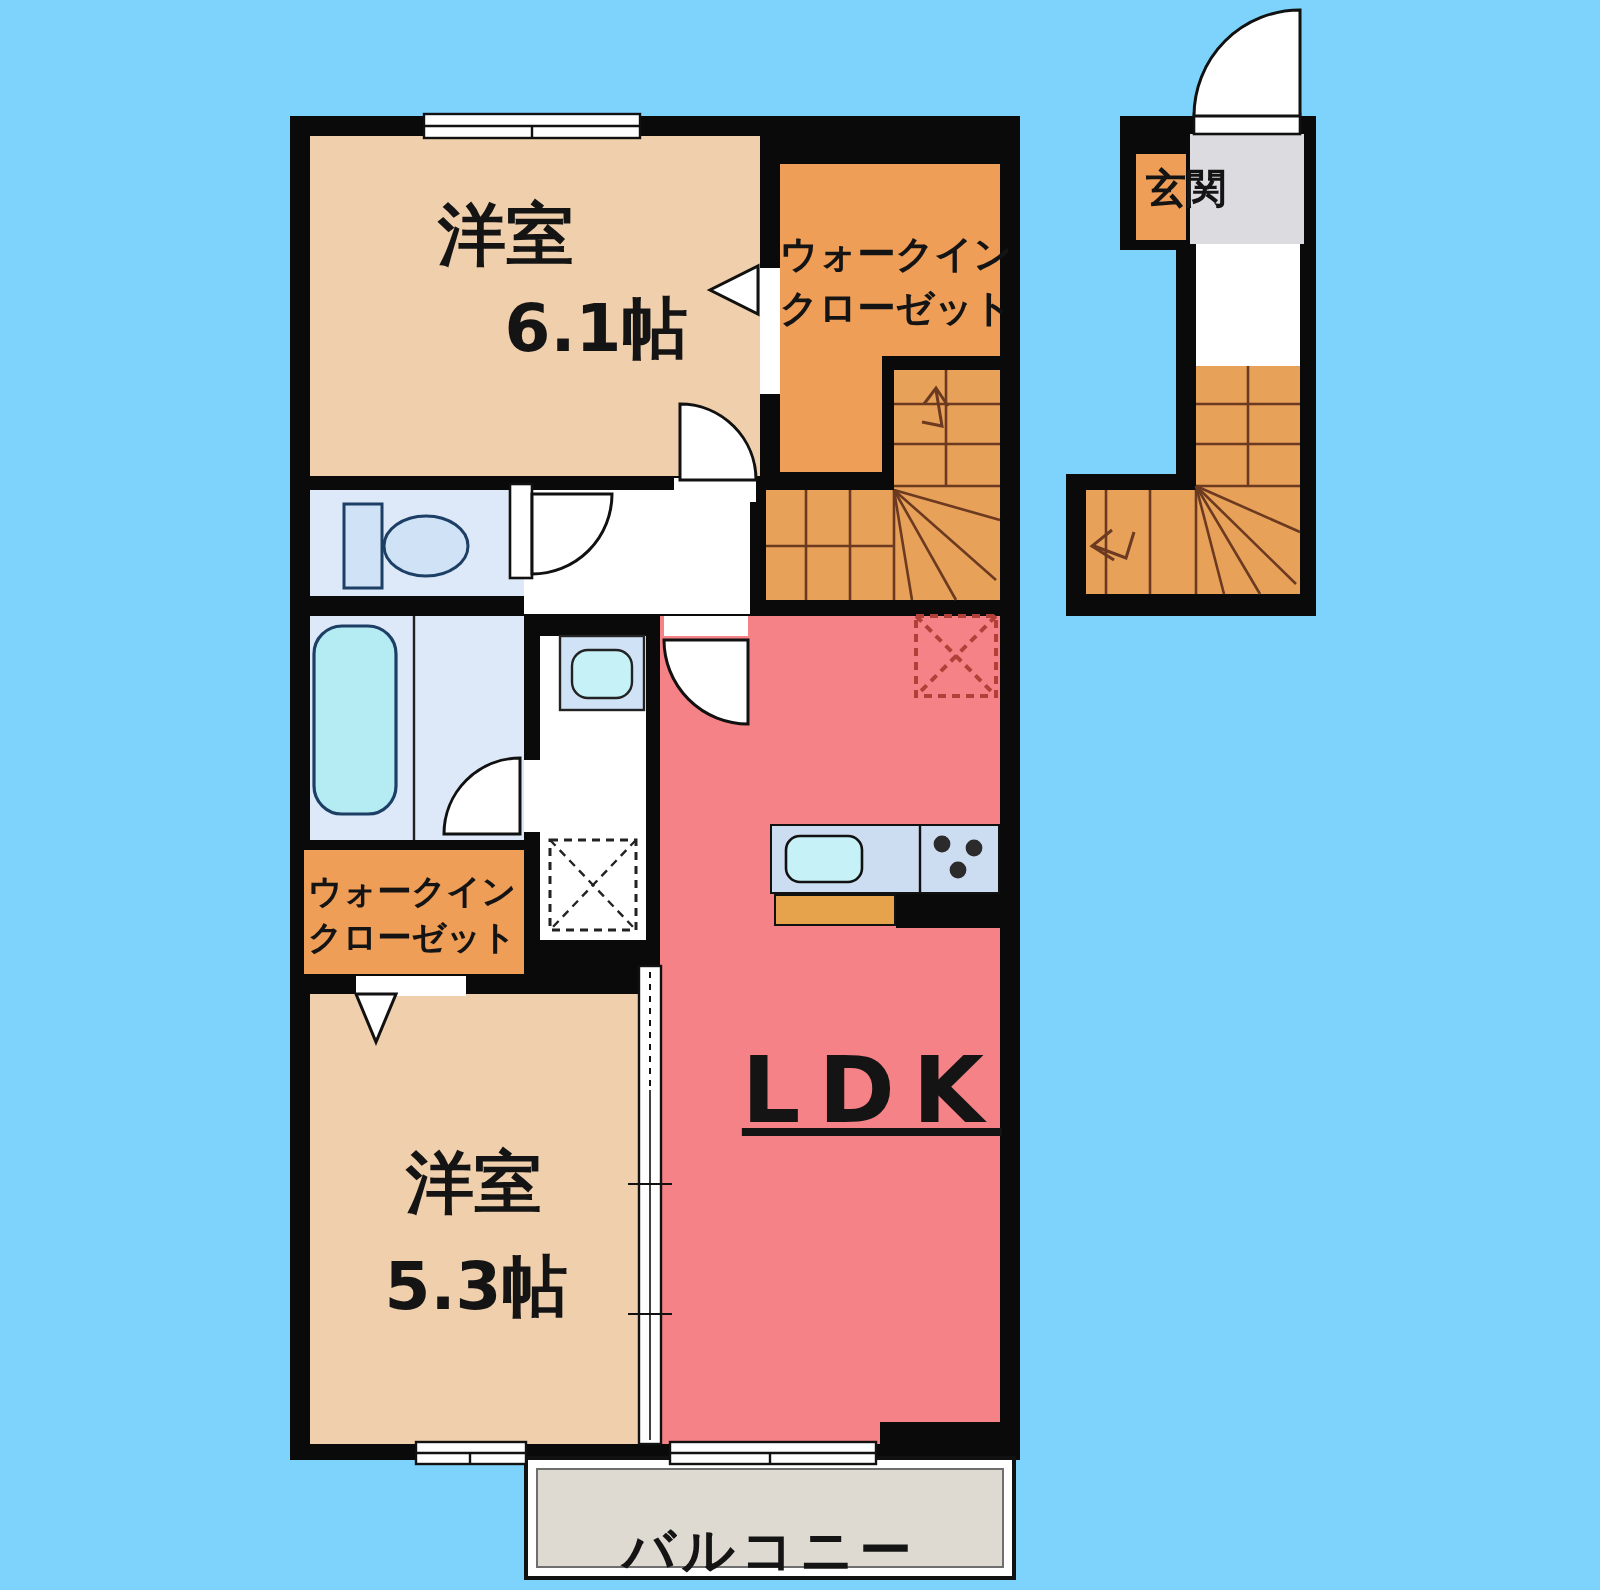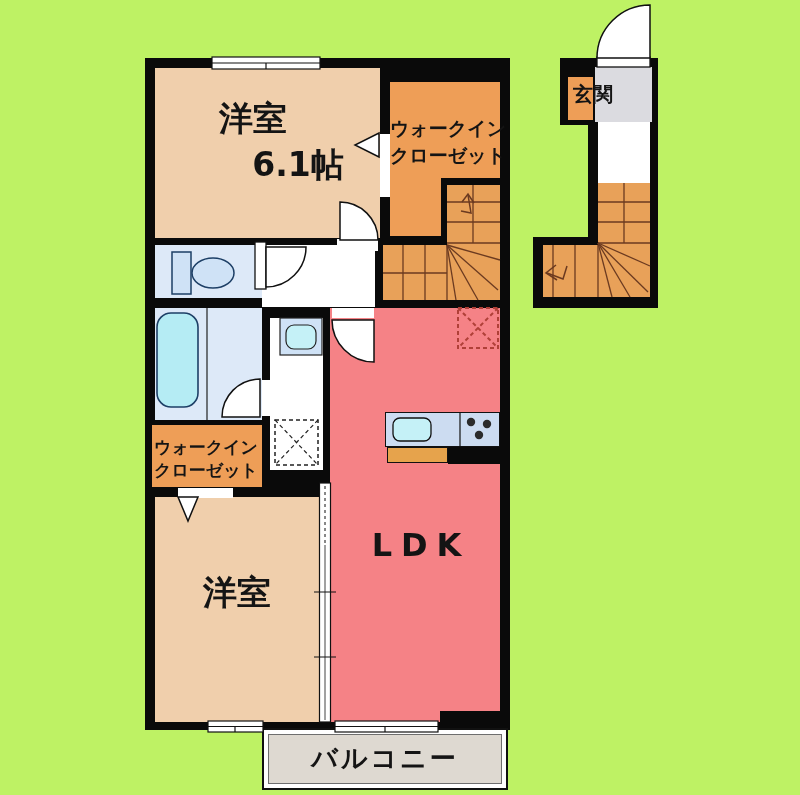--- a/index.html
+++ b/index.html
@@ -1,16 +1,16 @@
 <!DOCTYPE html>
 <html><head>
 <meta charset="utf-8">
 <style>
   html,body{margin:0;padding:0;background:#fff;}
-  #canvas{position:relative;width:800px;height:795px;background:#bef264;overflow:hidden;
+  #canvas{position:relative;width:800px;height:795px;background:#7dd3fc;overflow:hidden;
           font-family:"DejaVu Sans","Liberation Sans",sans-serif;}
   .abs{position:absolute;}
   .lbl{position:absolute;transform:translate(-50%,-50%);color:#141414;font-weight:bold;
        white-space:nowrap;line-height:1;text-align:center;}
   .wall{background:#0a0a0a;}
   .beige{background:#f0cfac;}
   .closet{background:#ee9e57;}
   .stairs{background:#e8a159;}
   .ldkc{background:#f58286;}
   .sanit{background:#dde9f8;}
@@ -185,18 +185,19 @@
 
   <div class="lbl" style="left:448px;top:128px;font-size:19px;">ウォークイン</div>
   <div class="lbl" style="left:448px;top:155px;font-size:19px;">クローゼット</div>
 
   <div class="lbl" style="left:593px;top:94px;font-size:20px;">玄関</div>
 
   <div class="lbl" style="left:206px;top:447px;font-size:17px;">ウォークイン</div>
   <div class="lbl" style="left:206px;top:470px;font-size:17px;">クローゼット</div>
 
   <div class="lbl" style="left:237px;top:592px;font-size:34px;">洋室</div>
-
-  <div class="lbl" style="left:421px;top:545px;font-size:32px;letter-spacing:9px;">LDK</div>
-
-  <div class="lbl" style="left:385px;top:758px;font-size:26px;letter-spacing:3px;text-align:right;">バルコニー</div>
+  <div class="lbl" style="left:238px;top:643px;font-size:33px;">5.3帖</div>
+
+  <div class="lbl" style="left:436px;top:545px;font-size:46px;letter-spacing:9px;text-decoration:underline;">LDK</div>
+
+  <div class="lbl" style="left:385px;top:776px;font-size:26px;letter-spacing:3px;text-align:right;">バルコニー</div>
 
 </div>
 
 </body></html>

